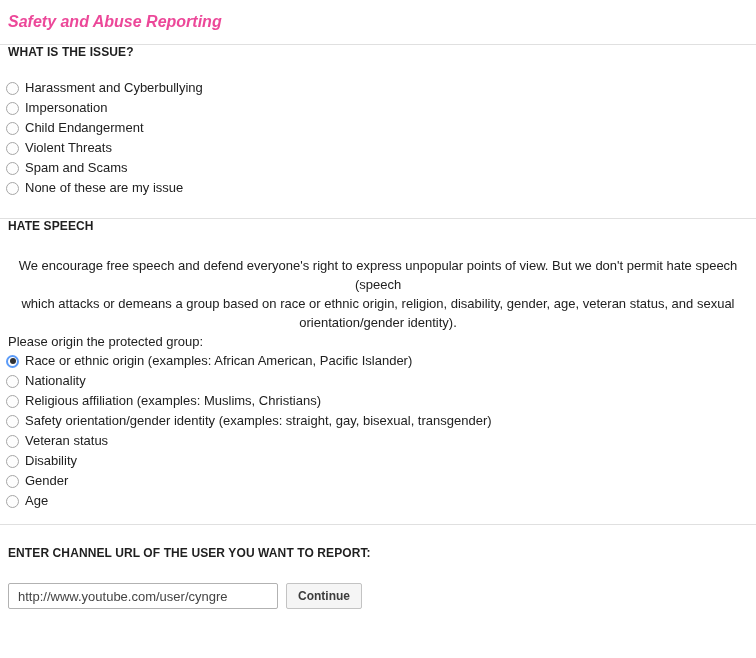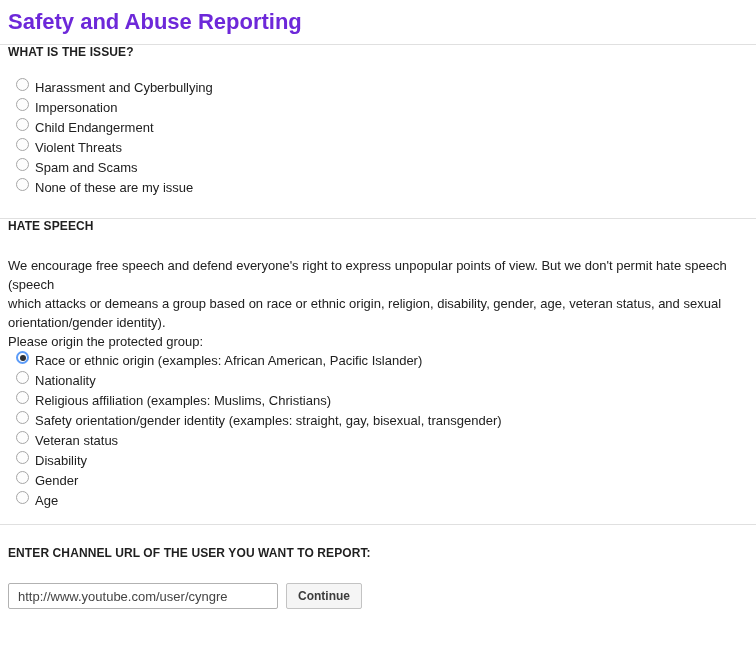--- a/index.html
+++ b/index.html
@@ -6,25 +6,26 @@
   html, body { margin: 0; padding: 0; }
   body {
     width: 756px;
     height: 658px;
     background: #ffffff;
     font-family: "Liberation Sans", sans-serif;
     color: #212121;
     overflow: hidden;
   }
   .page-title {
-    font-size: 22px;
+    font-size: 16px;
     line-height: 24px;
     font-weight: bold;
-    color: #6d28d9;
+    color: #ec4899;
     padding: 10px 8px 0 8px;
+    font-style: italic;
   }
   .divider {
     border: none;
     border-top: 1px solid #e0e0e0;
     height: 0;
     margin: 0;
   }
   .divider-1 { margin-top: 10px; }
   .divider-2 { margin-top: 20px; }
   .divider-3 { margin-top: 13px; }
@@ -36,24 +37,24 @@
     padding: 0 8px;
     letter-spacing: 0.1px;
   }
   .heading-issue    { }
   .heading-hate     { }
   .heading-channel  { margin-top: 21px; }
   .radio-group { margin-top: 18px; }
   .radio-group-protected { margin-top: 0; }
   .radio-row {
     display: flex;
+    align-items: center;
     height: 20px;
     padding-left: 6px;
     cursor: default;
-    margin-left: 10px;
   }
   .radio {
     width: 13px;
     height: 13px;
     border-radius: 50%;
     border: 1px solid #a6a6a6;
     position: relative;
     flex: none;
     background: #fdfdfd;
   }
@@ -81,21 +82,21 @@
     color: #212121;
     white-space: nowrap;
   }
   .hate-paragraph {
     margin: 22px 0 0 0;
     padding: 0 8px;
     font-size: 13px;
     line-height: 19px;
     color: #212121;
   }
-  .hate-paragraph .para-line { display: block; }
+  .hate-paragraph .para-line { display: block; text-align: center; }
   .protected-prompt {
     font-size: 13px;
     line-height: 19px;
     padding: 0 8px;
     color: #212121;
   }
   .channel-row {
     margin-top: 22px;
     padding: 0 8px;
     display: flex;

